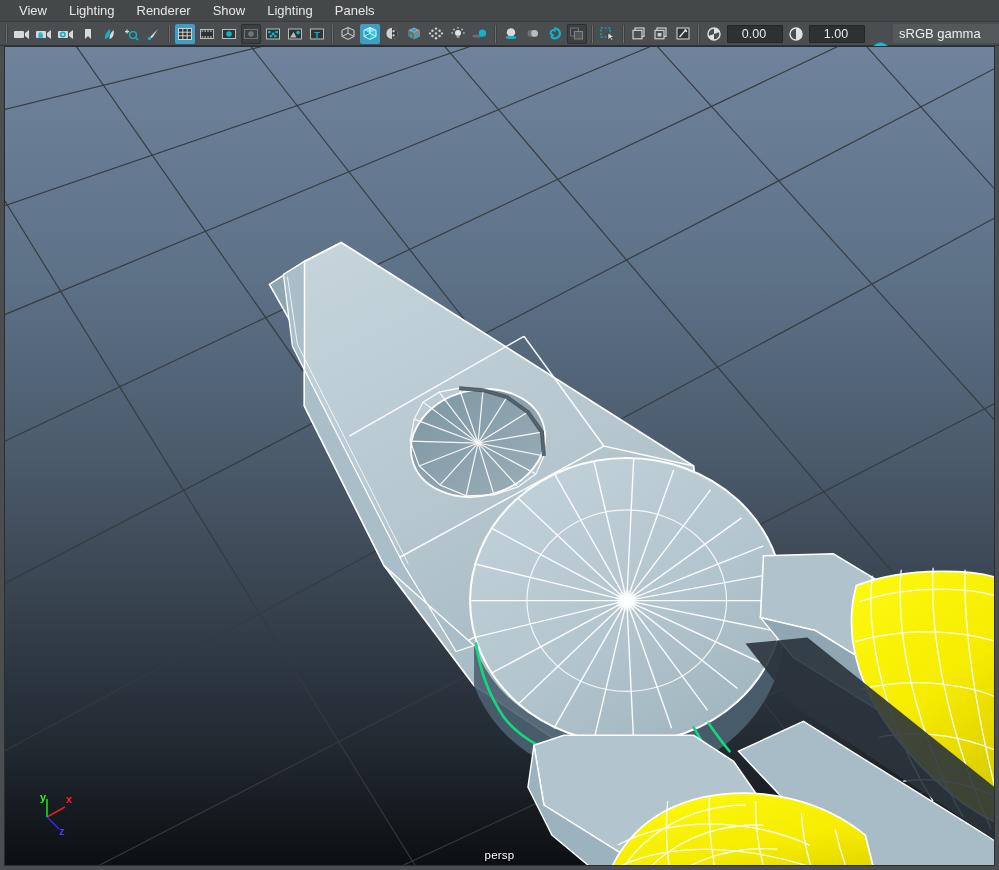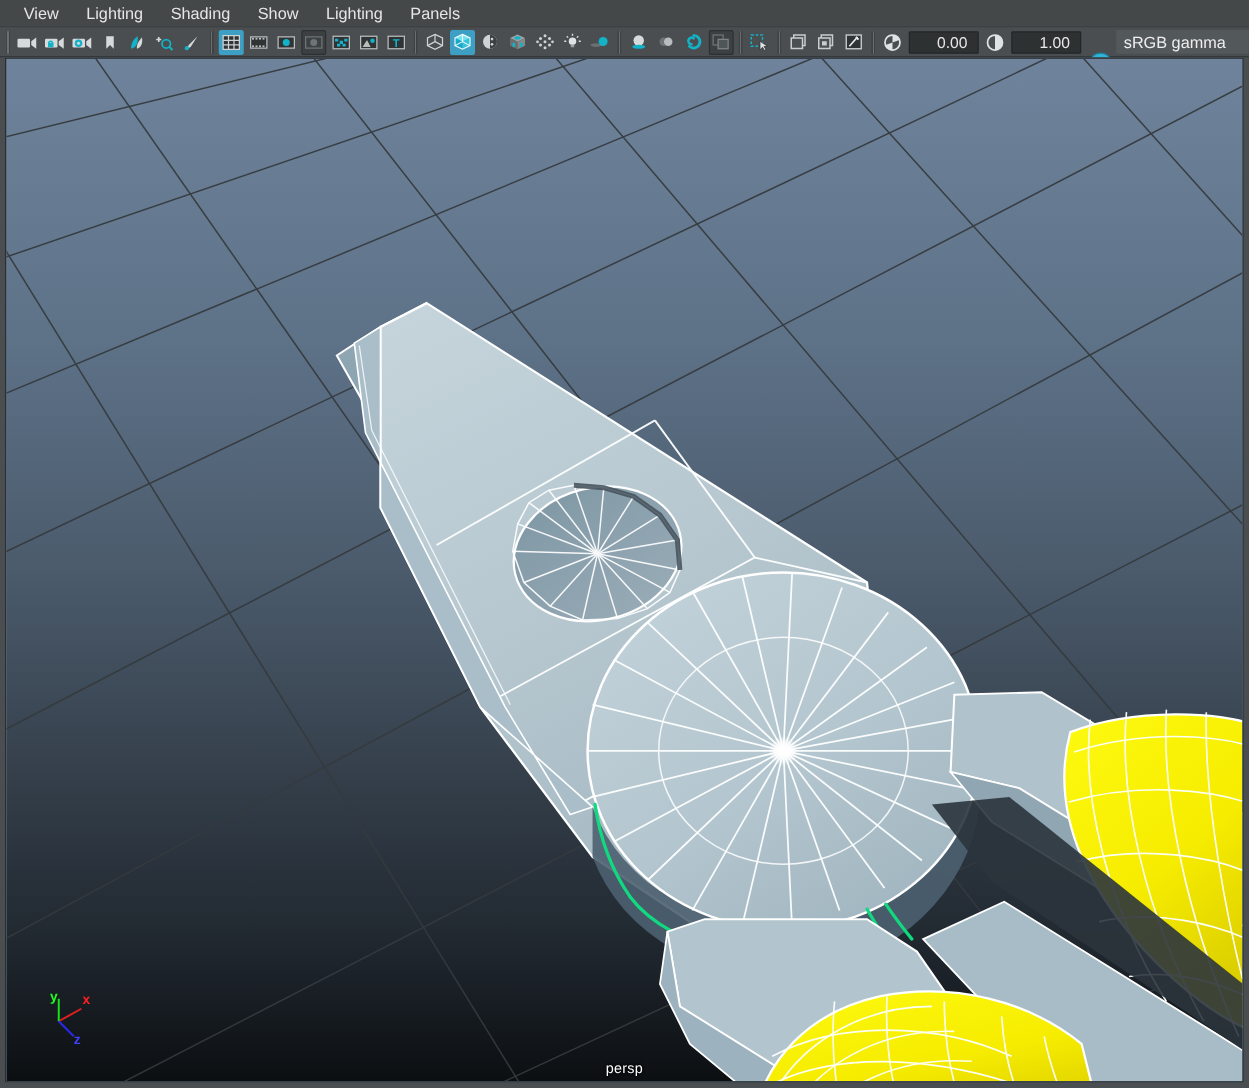--- a/index.html
+++ b/index.html
@@ -65,21 +65,21 @@
   .tbtn svg { display:block; }
 
   .numfield {
     height: 18px;
     background: #2e3132;
     border: 1px solid #232627;
     color: #e8e8e8;
     font-size: 12.5px;
     line-height: 16px;
     padding: 0 8px 0 6px;
-    text-align: right;
+    text-align: center;
     min-width: 56px;
     margin: 4px 2px;
     border-radius: 1px;
   }
   .gammafield {
     height: 19px;
     background: #53585a;
     color: #eeeeee;
     font-size: 13px;
     line-height: 19px;
@@ -138,21 +138,21 @@
   }
 </style>
 </head>
 <body>
 
 <div id="app">
 
   <div class="menubar">
     <div class="menu-item">View</div>
     <div class="menu-item">Lighting</div>
-    <div class="menu-item">Shading</div>
+    <div class="menu-item">Renderer</div>
     <div class="menu-item">Show</div>
     <div class="menu-item">Lighting</div>
     <div class="menu-item">Panels</div>
   </div>
 
   <div class="toolbar">
 
     <div class="tb-sep"></div>
 
     <div class="tbtn">

